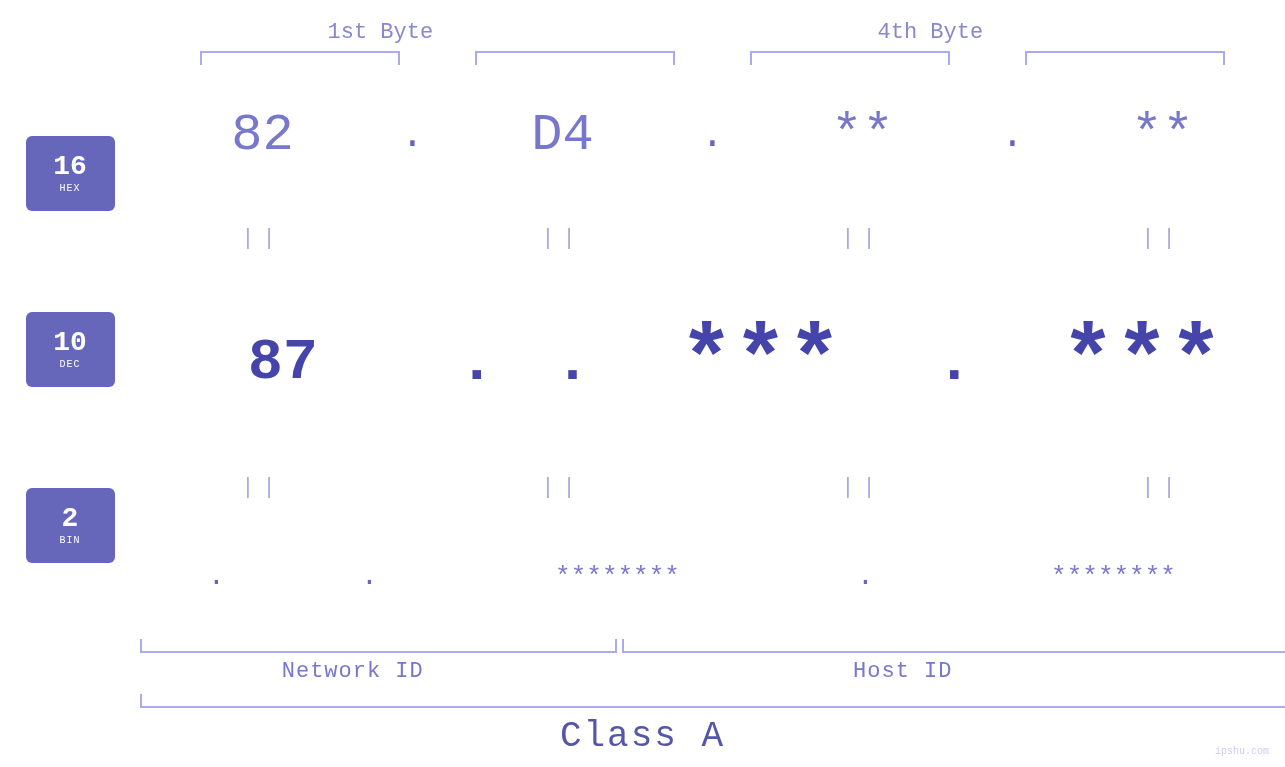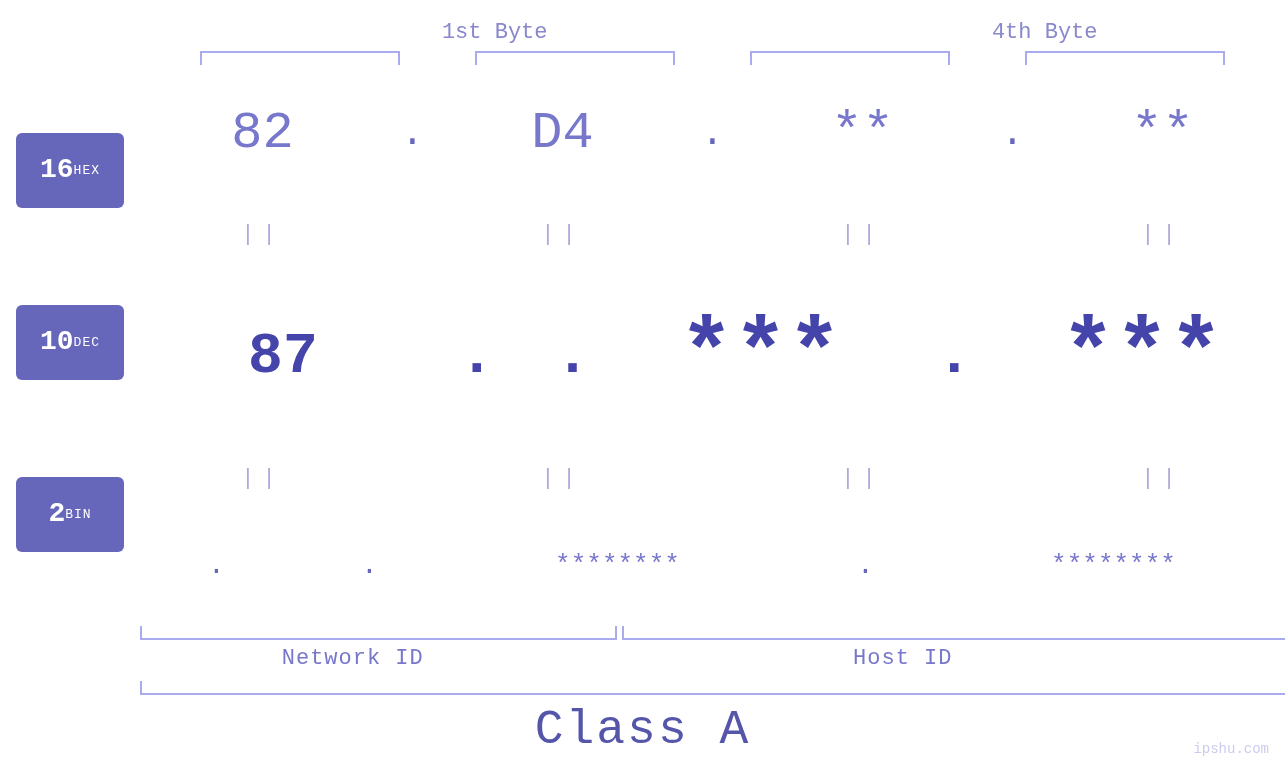--- a/index.html
+++ b/index.html
@@ -28,21 +28,21 @@
       width: 1100px;
       margin-left: 140px;
       margin-top: 20px;
       justify-content: space-around;
     }
 
     .byte-label {
       color: #8888cc;
       font-size: 22px;
       font-family: 'Courier New', Courier, monospace;
-      text-align: right;
+      text-align: left;
       width: 220px;
     }
 
     
     .brackets-row {
       display: flex;
       width: 1100px;
       margin-left: 140px;
       margin-top: 6px;
       justify-content: space-around;
@@ -70,37 +70,37 @@
       justify-content: space-around;
       align-items: center;
       width: 140px;
       padding: 20px 0;
     }
 
     .badge {
       background: #6666bb;
       color: white;
       border-radius: 6px;
-      width: 108px;
+      width: 89px;
       height: 75px;
       display: flex;
-      flex-direction: row;
+      flex-direction: column;
       align-items: center;
       justify-content: center;
       font-family: 'Courier New', Courier, monospace;
     }
 
     .badge-number {
       font-size: 28px;
       font-weight: bold;
       line-height: 1.1;
     }
 
     .badge-label {
-      font-size: 13px;
+      font-size: 10px;
       letter-spacing: 1px;
     }
 
     .values-grid {
       flex: 1;
       display: flex;
       flex-direction: column;
       justify-content: space-around;
       padding: 10px 0;
     }
@@ -231,34 +231,34 @@
       border-left: 2px solid #aaaaee;
       border-right: 2px solid #aaaaee;
       margin-left: 140px;
       margin-top: 10px;
     }
 
     
     .class-label {
       text-align: center;
       color: #5555aa;
-      font-size: 48px;
+      font-size: 36px;
       font-family: 'Courier New', Courier, monospace;
       margin-top: 8px;
       letter-spacing: 2px;
       width: 1285px;
     }
 
     
     .watermark {
       position: absolute;
       bottom: 10px;
       right: 16px;
       color: #ccccee;
-      font-size: 14px;
+      font-size: 10px;
       font-family: 'Courier New', Courier, monospace;
     }
 
     .masked {
       color: #7777cc;
       font-size: 52px;
     }
 
     .masked-dec {
       color: #4444aa;

